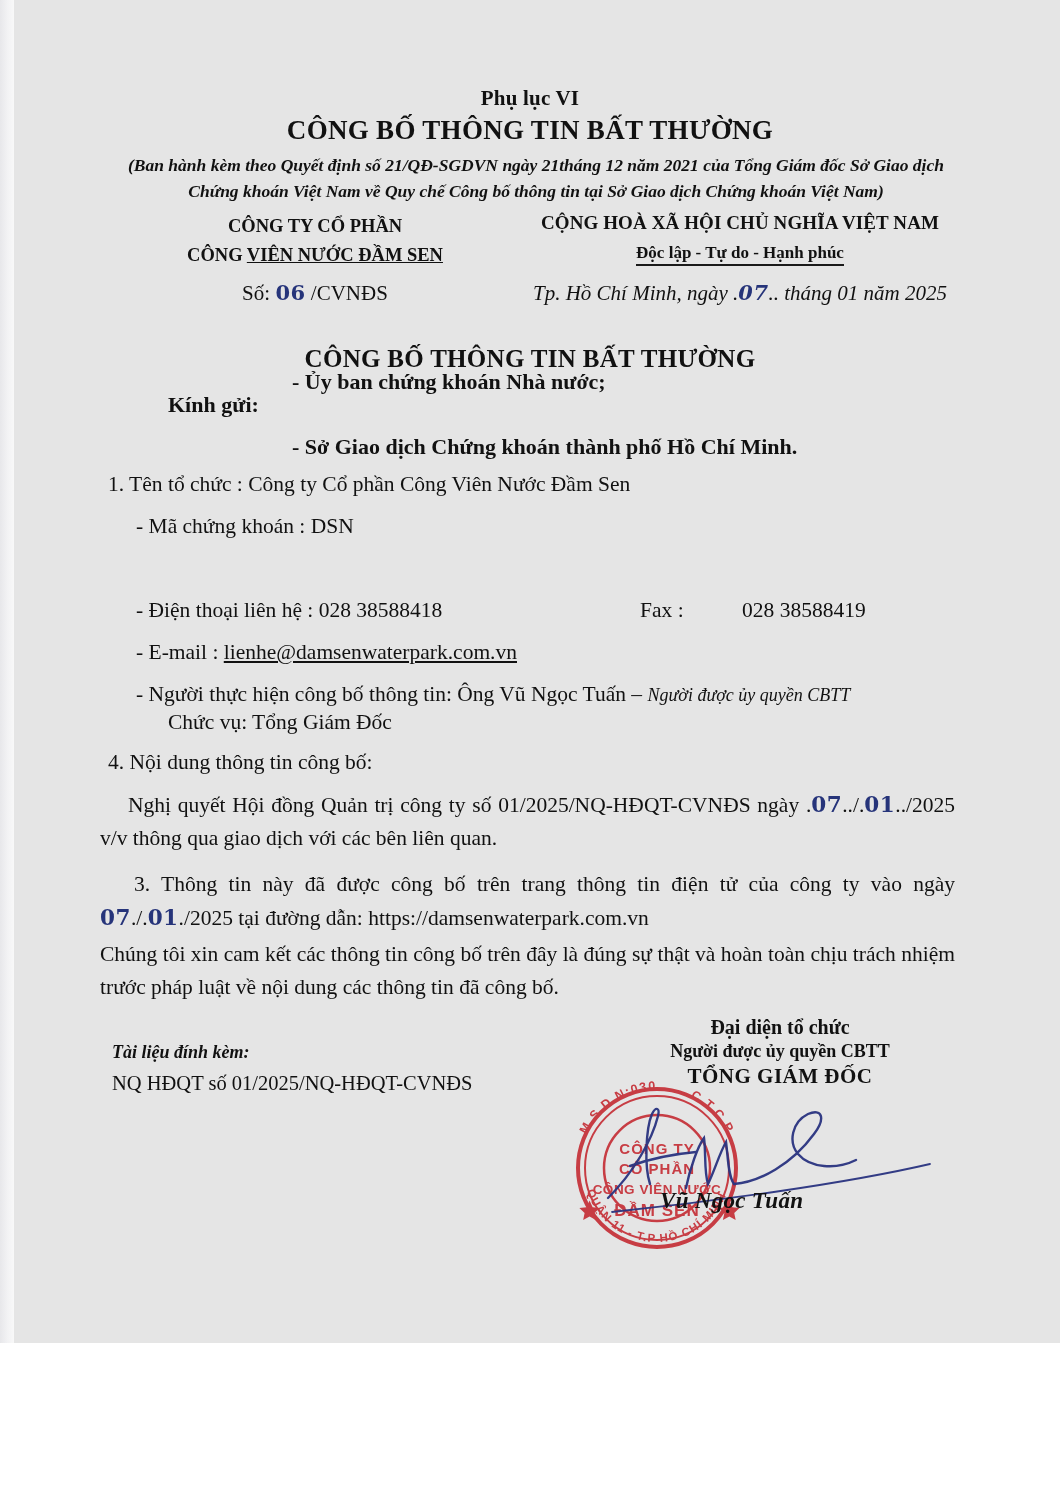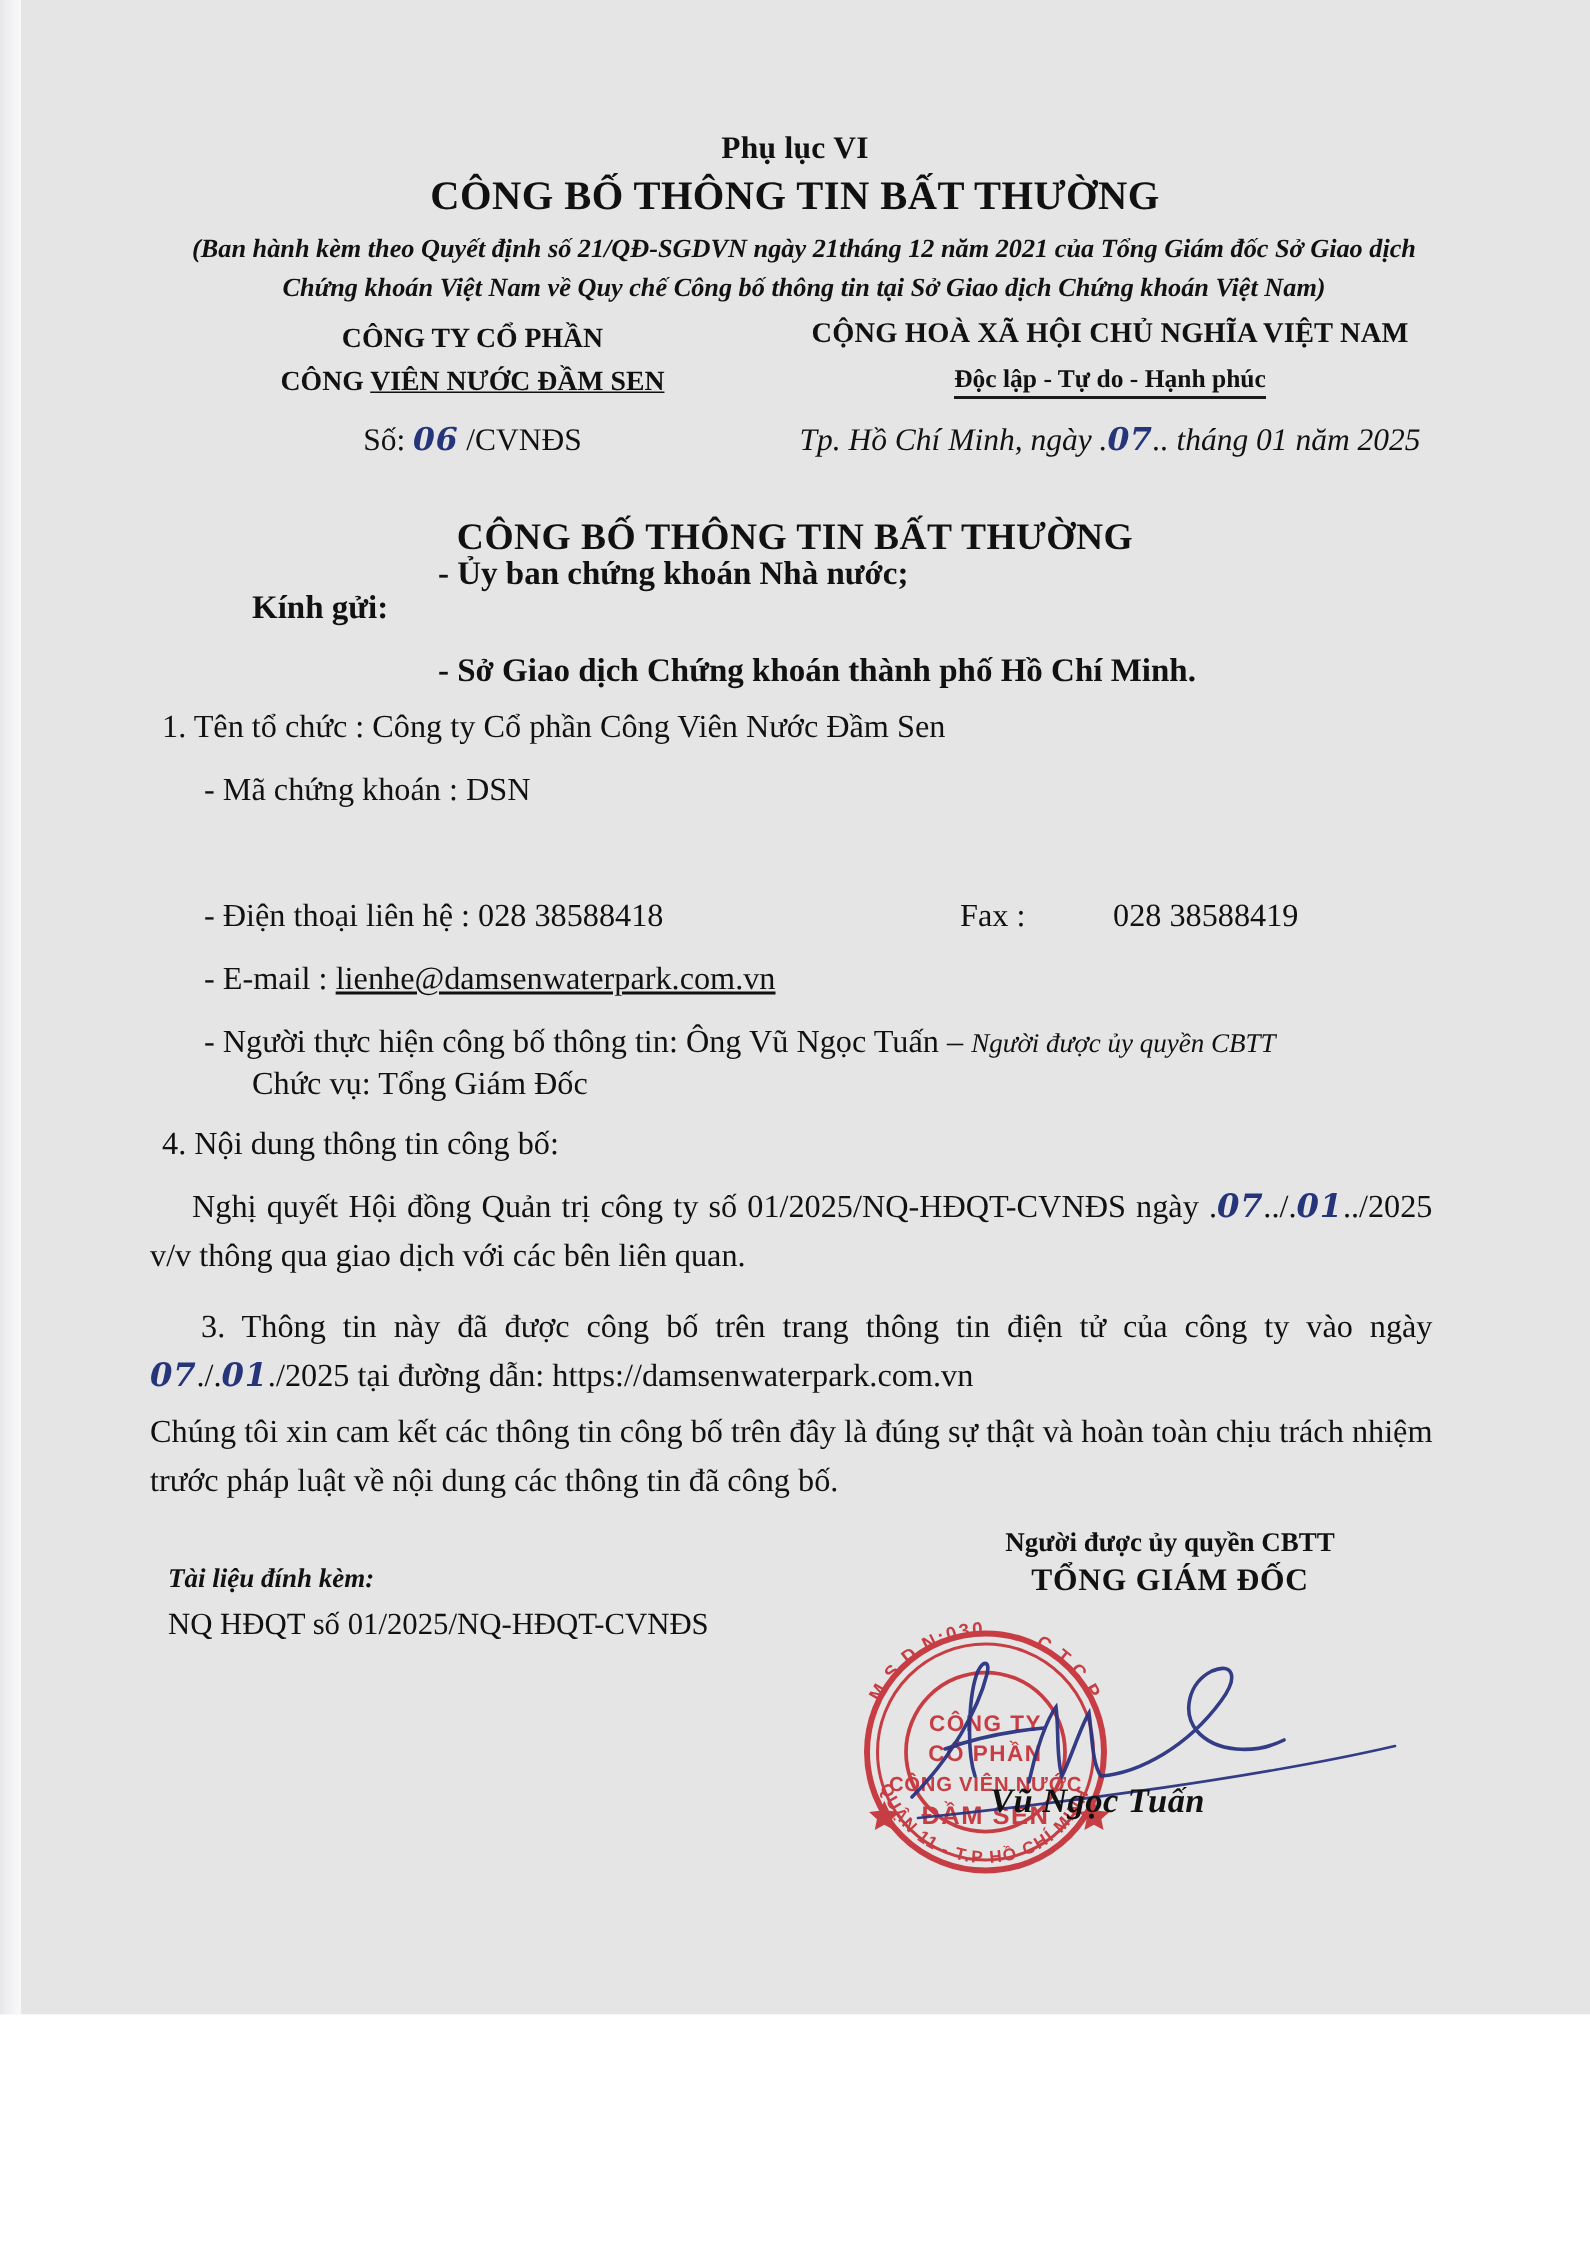--- a/index.html
+++ b/index.html
@@ -73,21 +73,20 @@
   .org-line2 .u { text-decoration: underline; }
   .org-num {
     margin-top: 8px;
     font-size: 21px;
     font-weight: normal;
     font-family: "Liberation Serif", serif;
   }
   .hand {
     color: #26347a;
     font-family: "DejaVu Serif", serif;
-    font-style: italic;
     font-weight: bold;
     letter-spacing: .5px;
   }
 
   .nation-block {
     position: absolute;
     left: 500px; top: 212px;
     width: 480px;
     text-align: center;
   }
@@ -352,20 +351,21 @@
     <span class="hand">07</span><span class="dots">./.</span><span class="hand">01</span><span class="dots">.</span><span>/2025</span>
     <span>tại đường dẫn: https://damsenwaterpark.com.vn</span>
   </div>
 
   <div class="para-commit">Chúng tôi xin cam kết các thông tin công bố trên đây là đúng sự thật và hoàn toàn chịu trách nhiệm trước pháp luật về nội dung các thông tin đã công bố.</div>
 
   <div class="attach-label">Tài liệu đính kèm:</div>
   <div class="attach-value">NQ HĐQT số 01/2025/NQ-HĐQT-CVNĐS</div>
 
   <div class="sign-block">
+    <div class="sign-rep">Đại diện tổ chức</div>
     <div class="sign-auth">Người được ủy quyền CBTT</div>
     <div class="sign-pos">TỔNG GIÁM ĐỐC</div>
   </div>
 
   <div class="seal">
     <svg width="200" height="200" viewBox="0 0 200 200" xmlns="http://www.w3.org/2000/svg">
       <defs>
         <path id="arcTop" d="M 22,100 A 78,78 0 0 1 178,100" fill="none"></path>
         <path id="arcBot" d="M 26,100 A 74,74 0 0 0 174,100" fill="none"></path>
       </defs>

